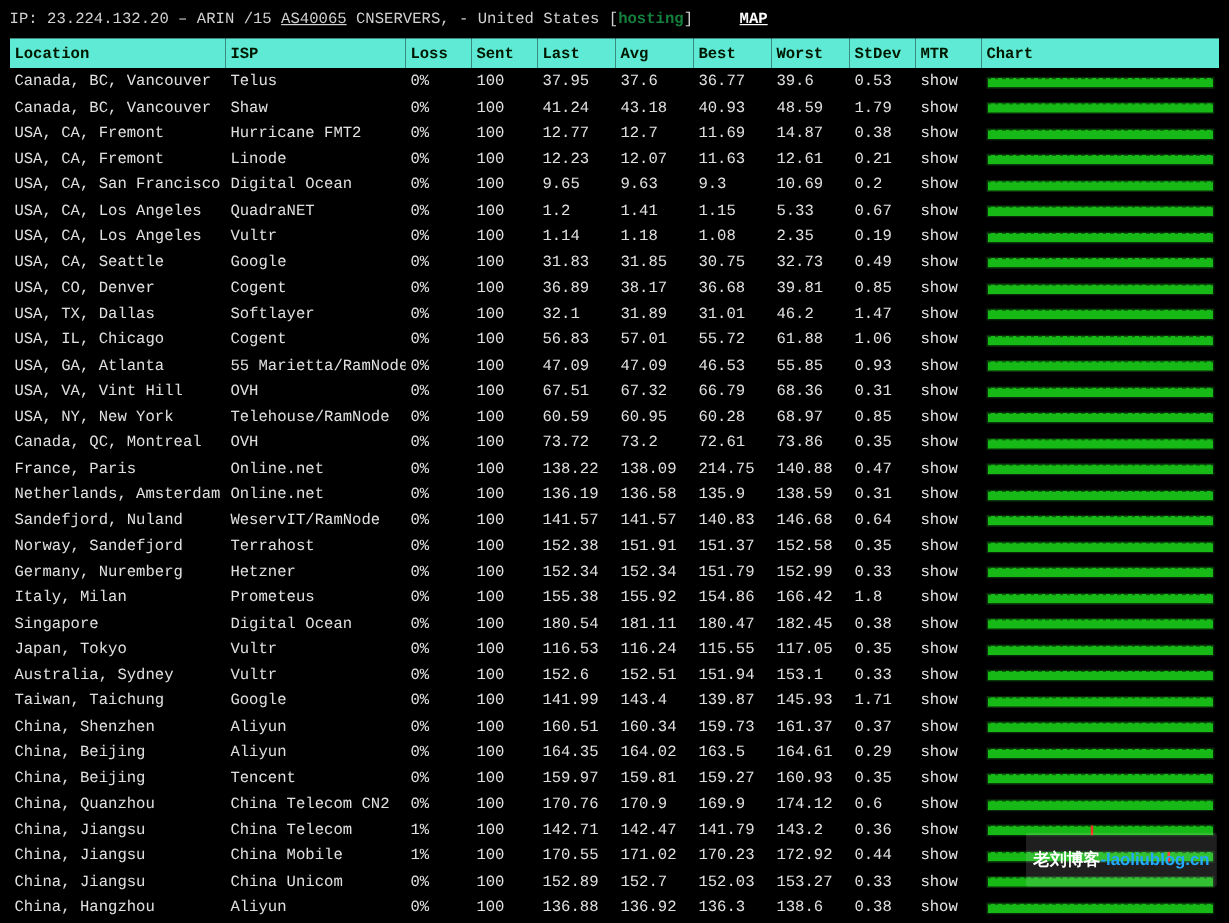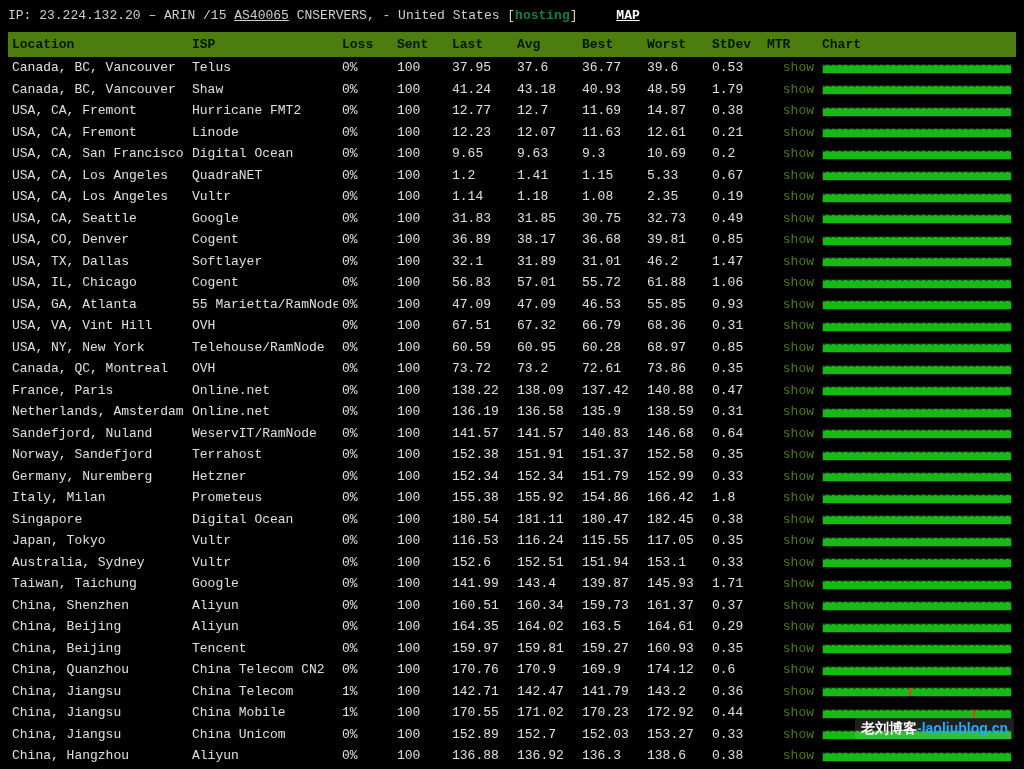--- a/index.html
+++ b/index.html
@@ -29,28 +29,28 @@
     width: 100%;
     table-layout: fixed;
   }
   th, td {
     text-align: left;
     padding: 1px 4px;
     white-space: nowrap;
     overflow: hidden;
   }
   thead tr {
-    background: #4d7c0f;
+    background: #5eead4;
     color: #001800;
     font-weight: bold;
     font-family: Liberation Mono, monospace;
   }
   thead th { padding: 3px 4px; }
   tbody td { color: #e0e0e0; }
-  tbody td.mtr { color: #4d7c0f; text-align: right; }
+  tbody td.mtr { color: #e5e5e5; }
 
   
   col.c-loc   { width: 180px; }
   col.c-isp   { width: 150px; }
   col.c-loss  { width:  55px; }
   col.c-sent  { width:  55px; }
   col.c-last  { width:  65px; }
   col.c-avg   { width:  65px; }
   col.c-best  { width:  65px; }
   col.c-worst { width:  65px; }
@@ -90,21 +90,21 @@
     background: #ff2a2a;
   }
 
   .watermark {
     position: absolute;
     right: 10px;
     bottom: 30px;
     font-family: Arial, sans-serif;
     font-size: 14px;
     background: rgba(255,255,255,0.12);
-    padding: 0 6px;
+    padding: 12px 6px;
     border-radius: 2px;
     pointer-events: none;
   }
   .watermark .cn { color: #ffffff; font-weight: bold; }
   .watermark .en { color: #22aaff; font-weight: bold; }
 </style>
 </head>
 <body>
 
 <div class="wrap">
@@ -415,21 +415,21 @@
             </div>
           </td>
         </tr>
         <tr>
           <td>France, Paris</td>
           <td>Online.net</td>
           <td>0%</td>
           <td>100</td>
           <td>138.22</td>
           <td>138.09</td>
-          <td>137.42</td>
+          <td>214.75</td>
           <td>140.88</td>
           <td>0.47</td>
           <td class="mtr">show</td>
           <td>
             <div class="spark">
               <div class="fill"></div>
               <div class="noise"></div>
             </div>
           </td>
         </tr>

